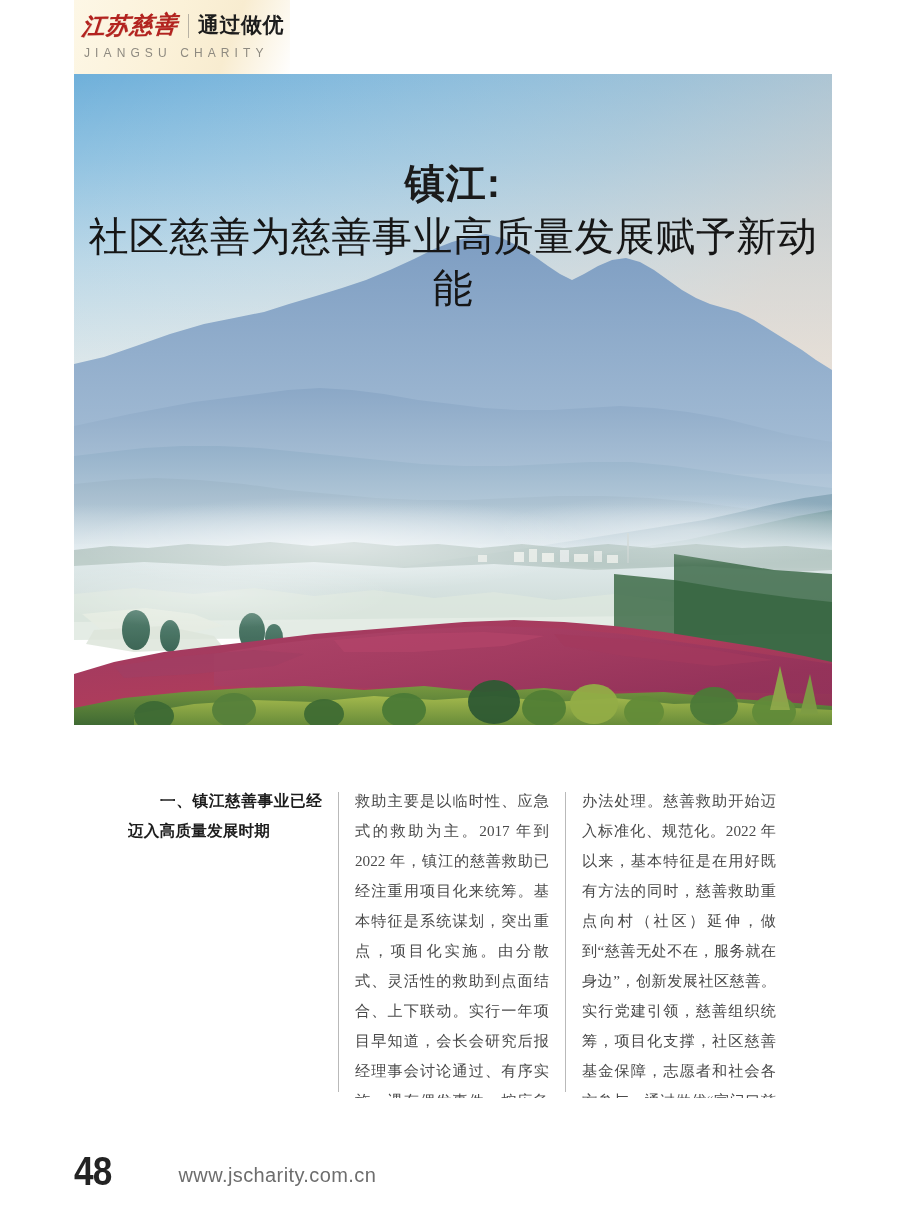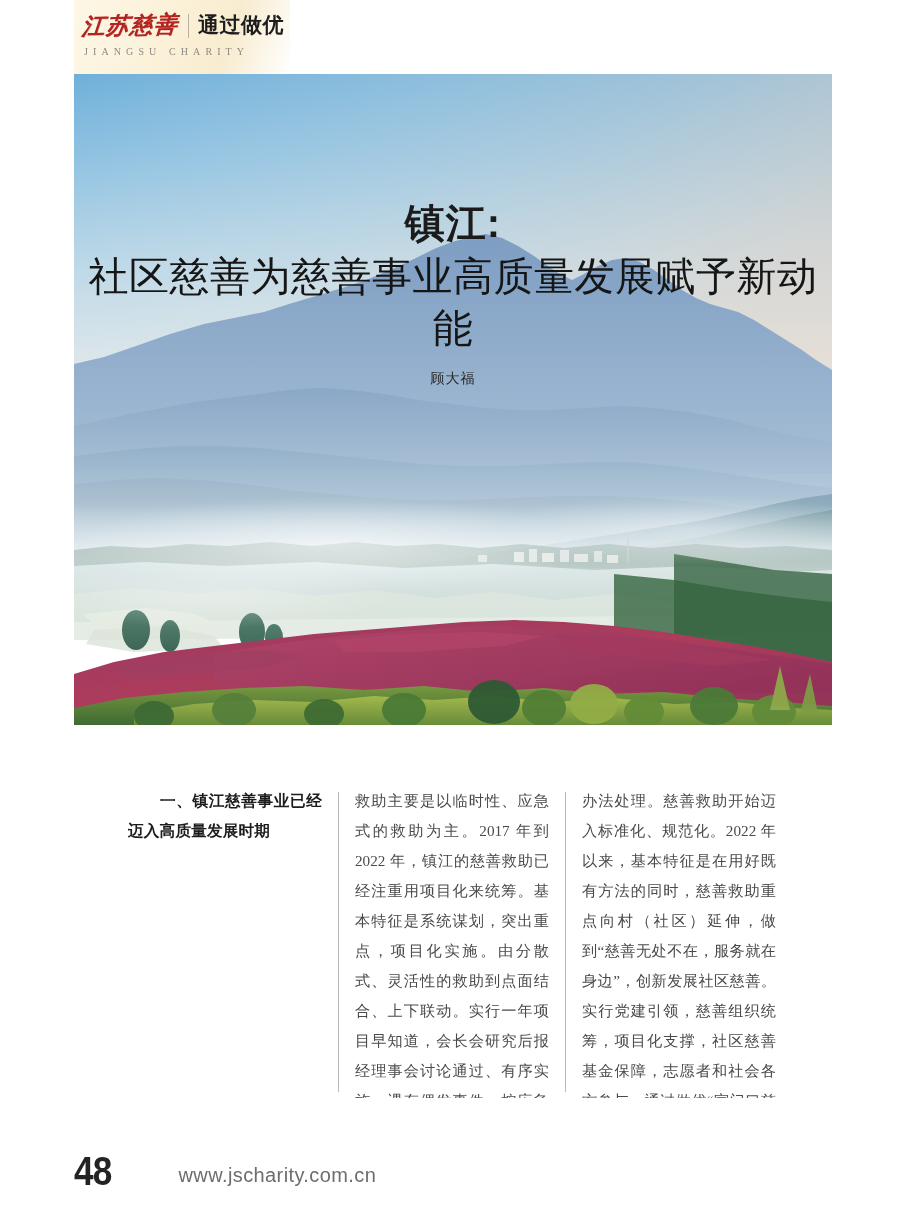--- a/index.html
+++ b/index.html
@@ -35,36 +35,36 @@
     width:1px; height:24px; background:#b8b2a4;
     margin:0 9px 0 10px; align-self:flex-start; position:relative; top:0px;
   }
   .logo-focus {
     font-family:"Liberation Sans", sans-serif;
     font-size:21px; font-weight:bold; color:#1d1d1d;
     letter-spacing:0.5px; line-height:1; white-space:nowrap;
   }
   .logo-en {
     position:absolute; left:10px; top:46px;
-    font-family:Liberation Serif, serif;
-    font-size:10px; color:#8e8a80; letter-spacing:5.1px;
+    font-family:Liberation Sans, sans-serif;
+    font-size:12px; color:#8e8a80; letter-spacing:5.1px;
     white-space:nowrap;
   }
 
   
   .hero {
     position:absolute;
     left:74px; top:74px; width:758px; height:651px;
     overflow:hidden;
   }
   .hero svg { display:block; width:100%; height:100%; }
 
   .hero-title-wrap {
     position:absolute; left:0; top:84px; width:100%;
-    text-align:center; pointer-events:none;margin-top:40px;
+    text-align:center; pointer-events:none;
   }
   .hero-title-1 {
     font-family:"Liberation Sans", sans-serif;
     font-size:40px; font-weight:bold; color:#1b1b1b;
     letter-spacing:1px; line-height:1.25;
   }
   .hero-title-2 {
     font-family:"Liberation Sans", sans-serif;
     font-size:40px; font-weight:normal; color:#161616;
     letter-spacing:0.5px; line-height:1.3; margin-top:2px;
@@ -303,21 +303,20 @@
     </g>
 
     <ellipse cx="260" cy="470" rx="260" ry="48" fill="url(#mist1)" opacity="0.65"></ellipse>
     <ellipse cx="620" cy="456" rx="200" ry="36" fill="url(#mist1)" opacity="0.45"></ellipse>
     <ellipse cx="140" cy="520" rx="180" ry="34" fill="url(#mist1)" opacity="0.4"></ellipse>
   </svg>
 
   <div class="hero-title-wrap">
     <div class="hero-title-1">镇江:</div>
     <div class="hero-title-2">社区慈善为慈善事业高质量发展赋予新动能</div>
-    <div class="hero-author">顾大福</div>
   </div>
 </div>
 
 <div class="article">
 
   <div class="col">
     <div class="sec-heading">一、镇江慈善事业已经迈入高质量发展时期</div>
   </div>
 
   <div class="col-sep"></div>

